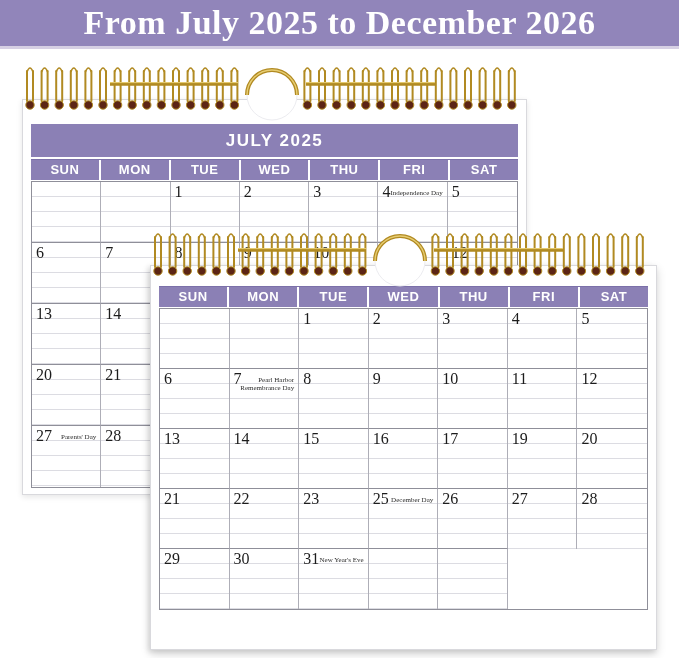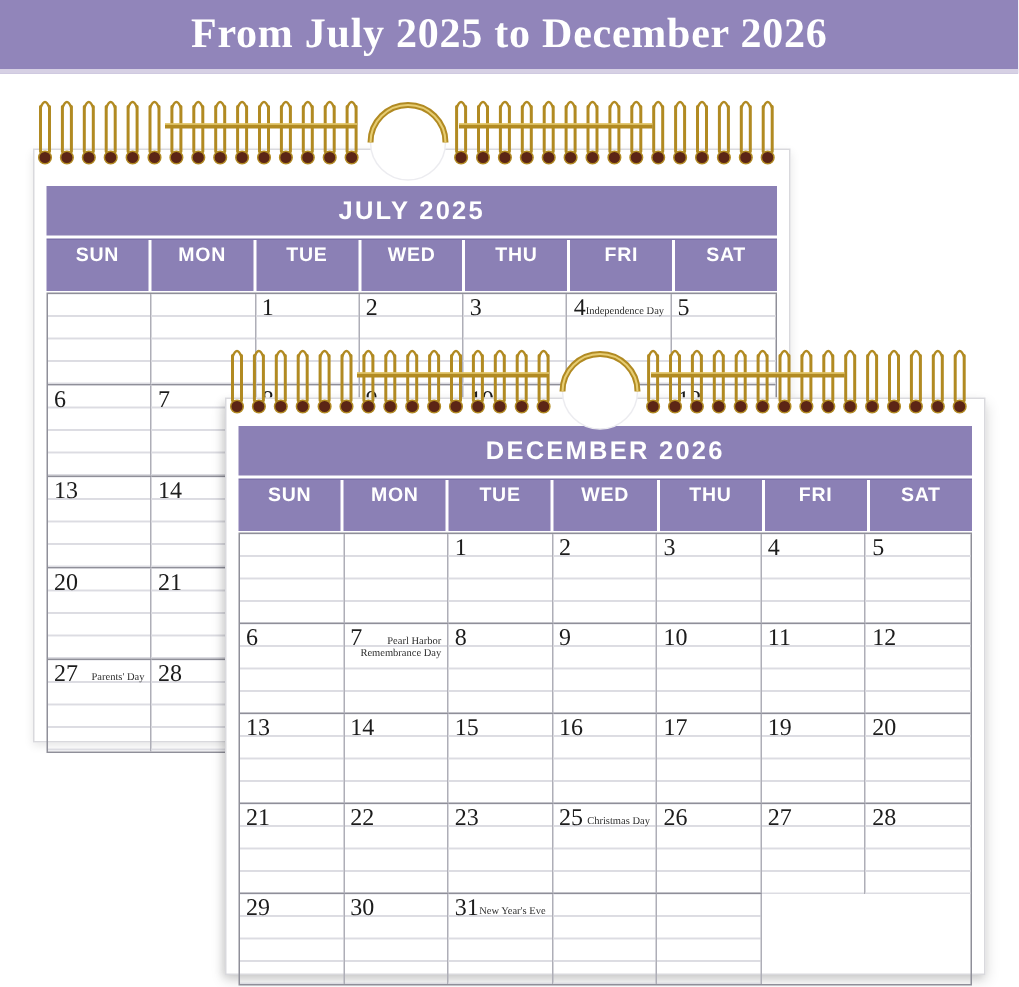--- a/index.html
+++ b/index.html
@@ -9,21 +9,21 @@
   }
   
   .banner{
     position:absolute;left:0;top:0;width:679px;height:46px;
     background:var(--banner-bg,#9185ba);
     border-bottom:3px solid #d6d0e4;
     text-align:center;
   }
   .banner span{
     display:inline-block;line-height:46px;color:#fff;
-    font-family:"Liberation Serif",serif;font-weight:700;font-size:28px;
+    font-family:"Liberation Serif",serif;font-weight:700;font-size:34px;
     letter-spacing:.5px;white-space:nowrap;
   }
   
   .calendar{position:absolute;}
   .cal-july{left:22px;top:99px;width:505px;height:396px;z-index:1;}
   .cal-dec {left:150px;top:265px;width:507px;height:385px;z-index:2;}
   .paper{
     position:absolute;left:0;top:0;right:0;bottom:0;
     background:#fff;border:1px solid #d9d9dd;box-sizing:border-box;
     padding:24px 8px 12px 8px;
@@ -33,21 +33,21 @@
   .title-bar{
     height:33px;line-height:33px;background:var(--header-bg,#8b80b5);
     color:#fff;text-align:center;font-weight:bold;font-size:17px;letter-spacing:1.5px;
   }
   .day-row{
     display:grid;grid-template-columns:repeat(7,1fr);gap:2px;
     background:#fff;margin-top:2px;margin-bottom:1px;
     border-top:1px solid #7b70a9;
   }
   .day-block{
-    height:34px;line-height:20px;background:var(--header-bg,#8b80b5);
+    height:20px;line-height:20px;background:var(--header-bg,#8b80b5);
     color:#fff;text-align:center;font-weight:bold;font-size:13px;letter-spacing:.5px;
   }
   .grid{
     display:grid;grid-template-columns:repeat(7,1fr);
     border:1px solid #8f8f99;border-top:1px solid #8f8f99;
   }
   .cell{
     position:relative;height:61px;box-sizing:border-box;
     border-right:1px solid #aeaeb7;border-bottom:1px solid #8f8f99;
     background-image:linear-gradient(#dcdce2 1px,transparent 1px);
@@ -321,21 +321,20 @@
         <g>
           <circle cx="252" cy="34" r="25" fill="#ffffff" stroke="#ececf0" stroke-width="1"></circle>
           <path d="M227 34 A25 25 0 0 1 277 34" fill="none" stroke="#b18a22" stroke-width="4"></path>
           <path d="M227 34 A25 25 0 0 1 277 34" fill="none" stroke="#e7cd72" stroke-width="1.4"></path>
         </g>
       </svg>
   </div>
 
   <div class="calendar cal-dec">
     <div class="paper">
-      <div class="title-bar">DECEMBER 2026</div>
       <div class="day-row">
           <div class="day-block">SUN</div>
           <div class="day-block">MON</div>
           <div class="day-block">TUE</div>
           <div class="day-block">WED</div>
           <div class="day-block">THU</div>
           <div class="day-block">FRI</div>
           <div class="day-block">SAT</div>
         </div>
       <div class="grid">
@@ -403,21 +402,21 @@
             <span class="num">21</span>
           </div>
           <div class="cell">
             <span class="num">22</span>
           </div>
           <div class="cell">
             <span class="num">23</span>
           </div>
           <div class="cell">
             <span class="num">25</span>
-            <span class="hol">Christmas Day</span>
+            <span class="hol">December Day</span>
           </div>
           <div class="cell">
             <span class="num">26</span>
           </div>
           <div class="cell">
             <span class="num">27</span>
           </div>
           <div class="cell">
             <span class="num">28</span>
           </div>

